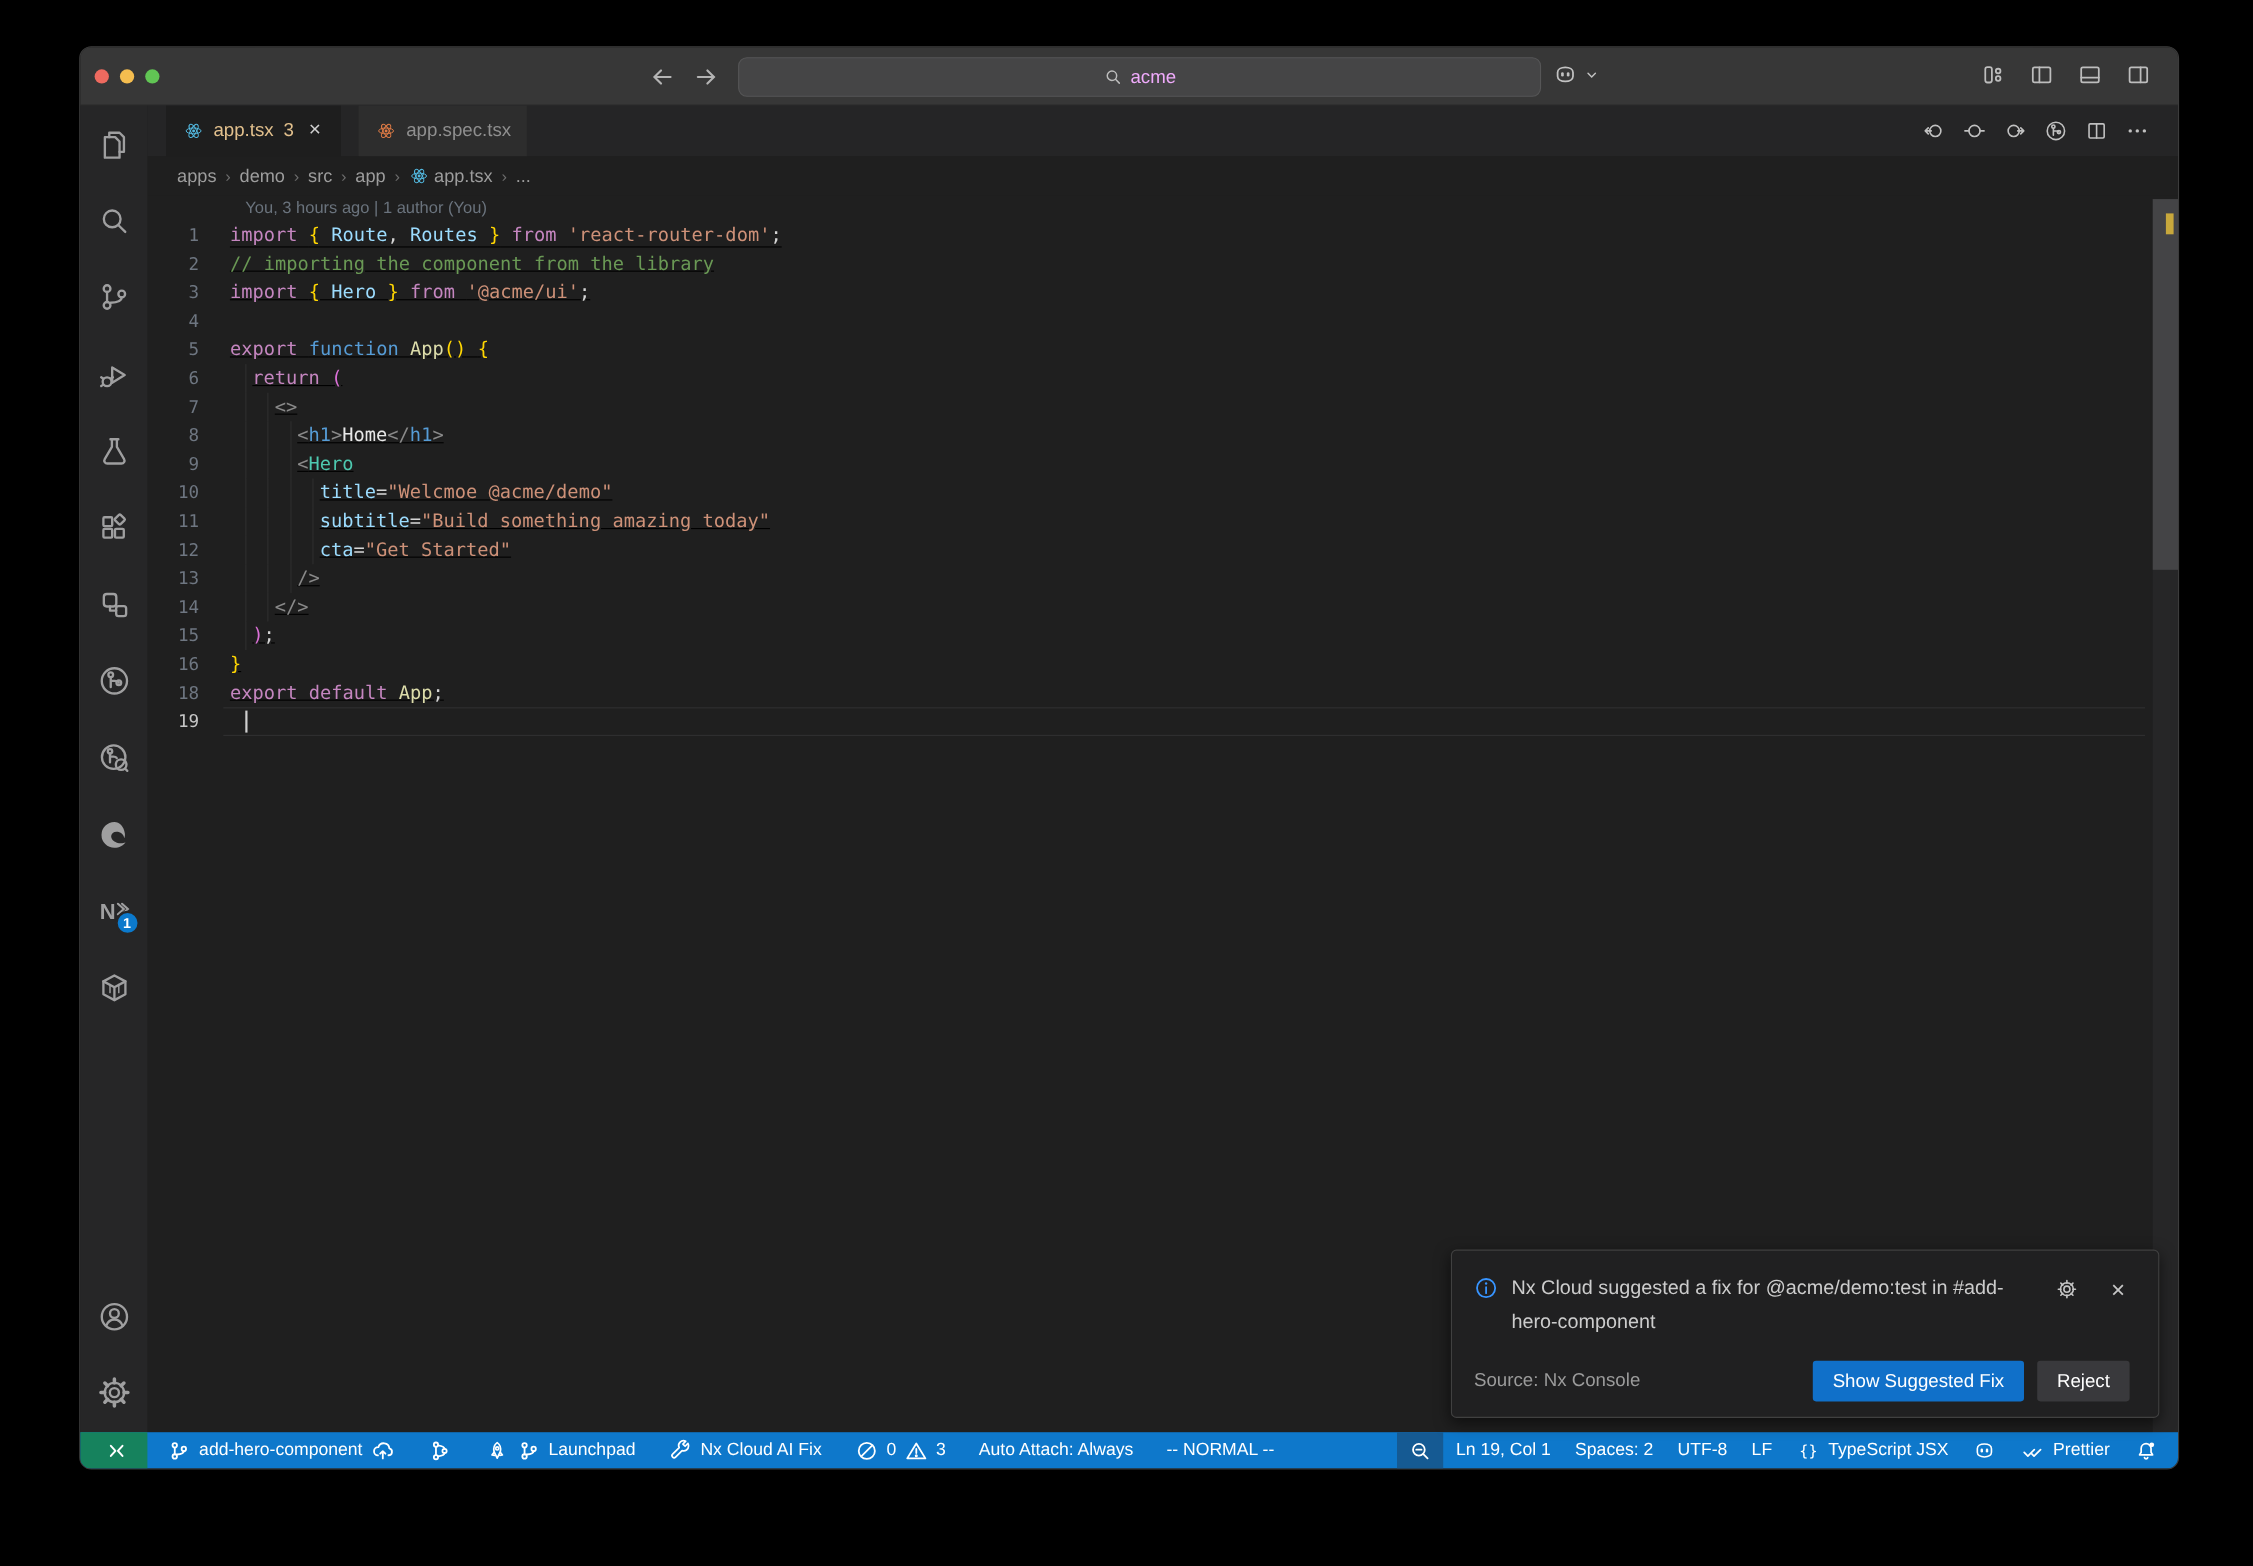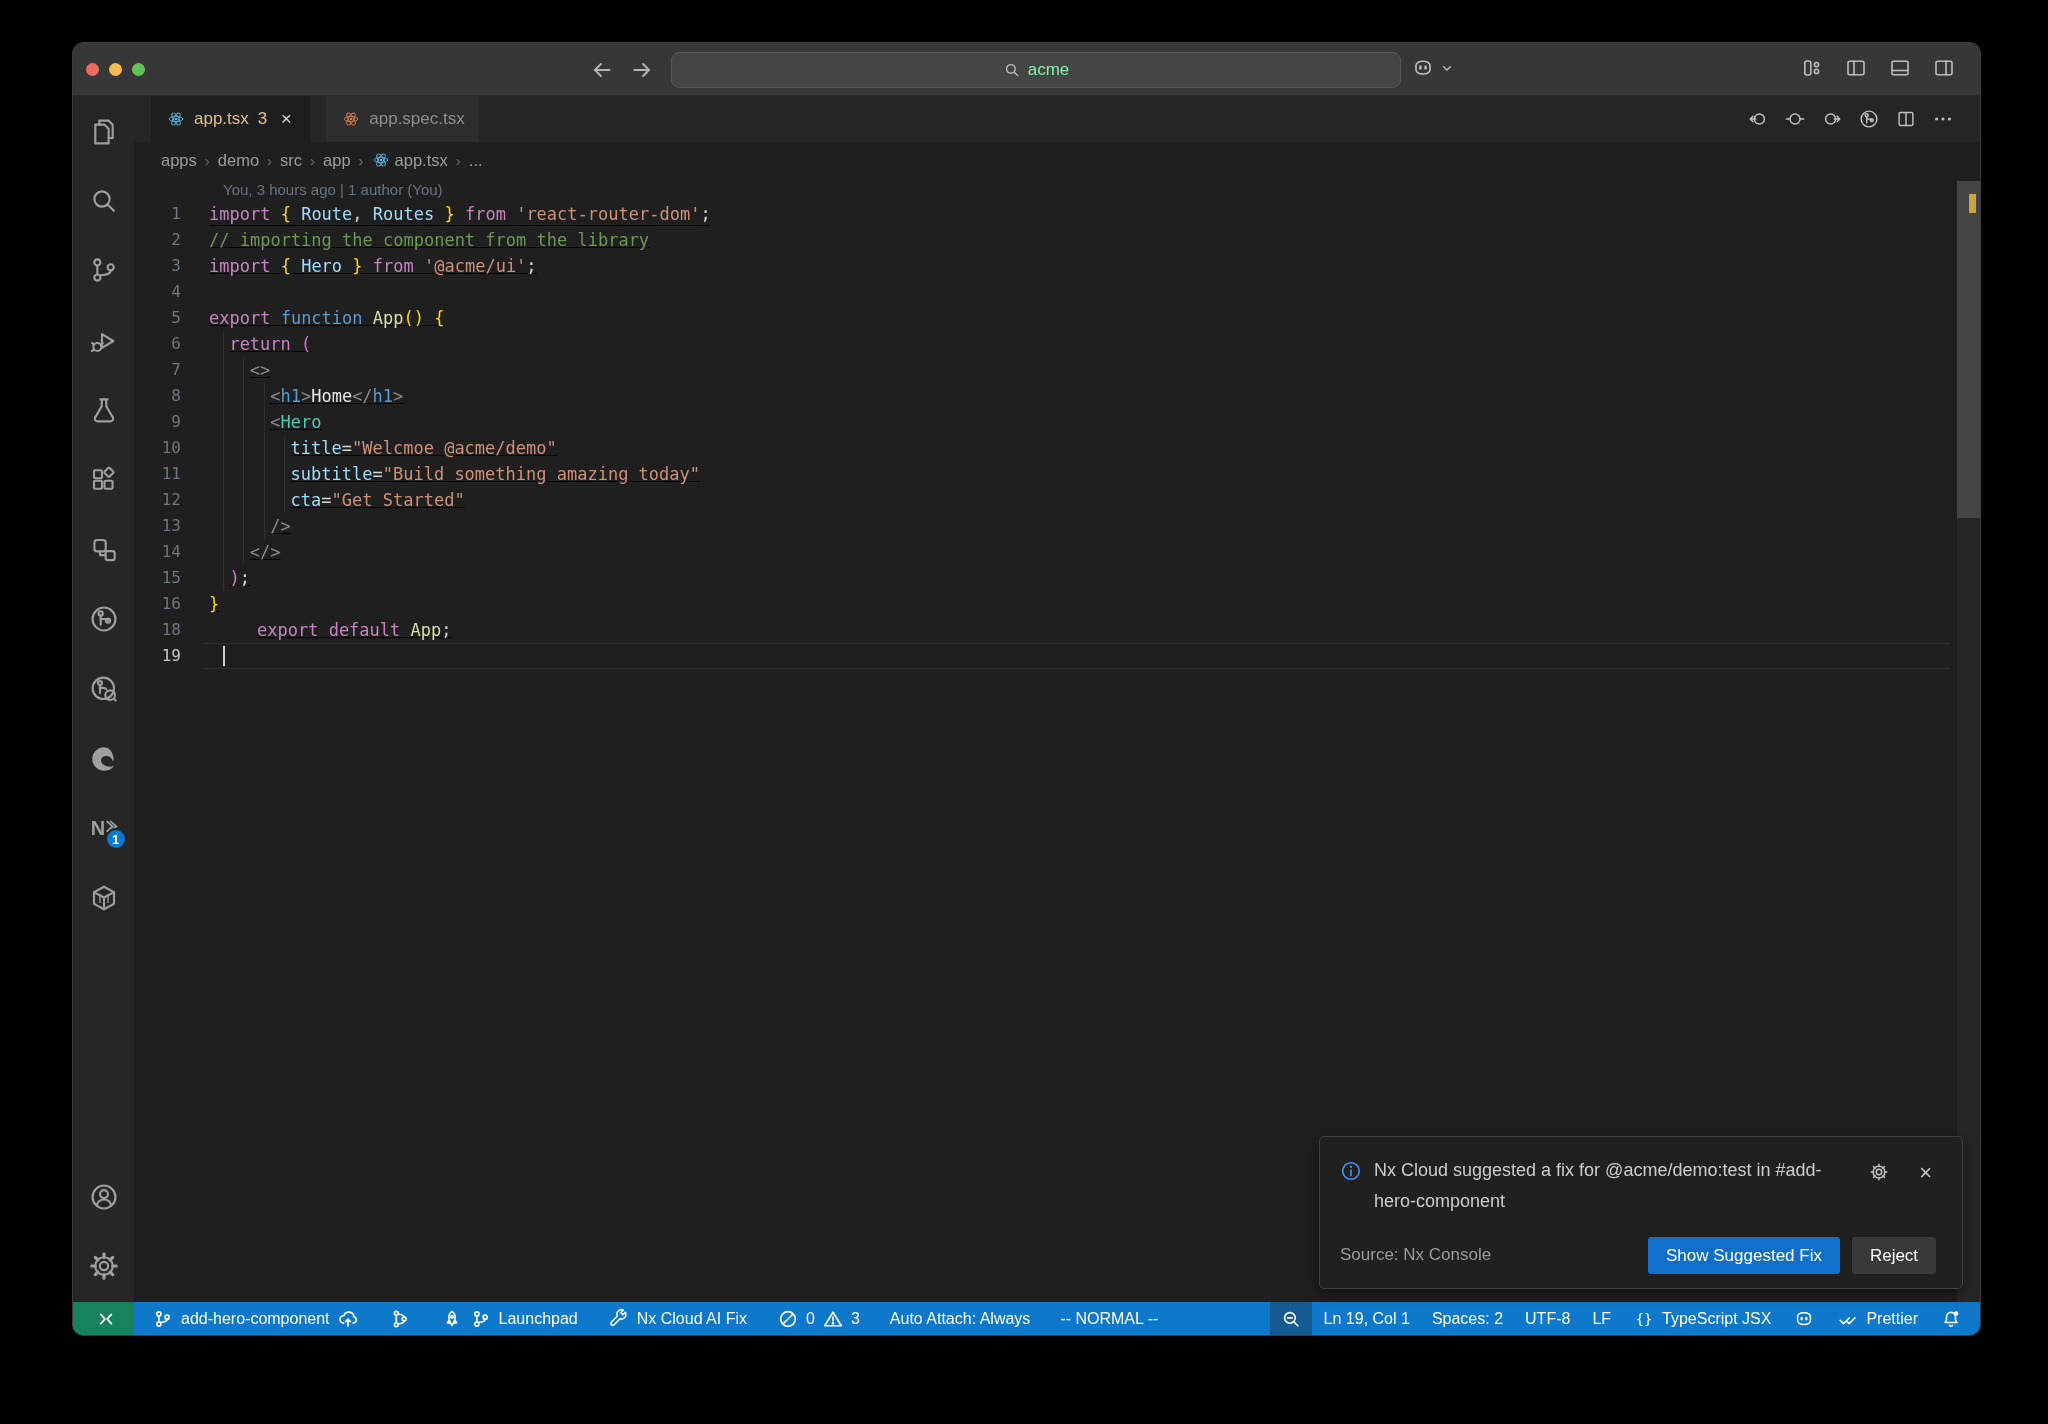--- a/index.html
+++ b/index.html
@@ -4,21 +4,21 @@
 <style>
   * { margin:0; padding:0; box-sizing:border-box; }
   html,body { width:2048px; height:1424px; background:#000; font-family:"Liberation Sans", sans-serif; overflow:hidden; }
   #window { position:absolute; left:72px; top:42px; width:1909px; height:1294px; background:#1f1f1f; border-radius:11px; overflow:hidden; border:1px solid #3c3c3c; box-shadow:0 22px 70px rgba(0,0,0,.7); }
 
   
   #titlebar { position:absolute; left:0; top:0; width:100%; height:53px; background:#373737; border-bottom:1px solid #2a2a2a; }
   .lights { position:absolute; left:13px; top:0; height:53px; display:flex; align-items:center; gap:10px; }
   .light { width:13px; height:13px; border-radius:50%; }
   .nav-arrow { position:absolute; top:14px; width:26px; height:26px; color:#b4b4b4; }
-  #searchbox { position:absolute; left:598px; top:9px; width:730px; height:36px; background:#454546; border:1px solid #565657; border-radius:8px; display:flex; align-items:center; justify-content:center; gap:7px; color:#86efac; font-size:17px; }
+  #searchbox { position:absolute; left:598px; top:9px; width:730px; height:36px; background:#454546; border:1px solid #565657; border-radius:8px; display:flex; align-items:center; justify-content:center; gap:7px; color:#f0abfc; font-size:17px; }
   #searchbox .ic { color:#bdbdbd; }
   #copilot-menu { position:absolute; left:1338px; top:13px; display:flex; align-items:center; gap:4px; color:#c2c2c2; }
   #tb-right { position:absolute; right:24px; top:13px; display:flex; gap:20px; color:#bdbdbd; }
   .ic { display:inline-block; }
   .ic svg { width:100%; height:100%; display:block; }
   .ic24 { width:24px; height:24px; }
   .ic22 { width:22px; height:22px; }
   .ic18 { width:18px; height:18px; }
   .ic16 { width:16px; height:16px; }
 
@@ -281,21 +281,21 @@
         <div class="cl"><span class="num">7</span><span class="guide" style="left: 89px;"></span><span class="guide" style="left: 109.4px;"></span><span class="content" style="padding-left: 40.8px;"><span class="tk-pu">&lt;&gt;</span></span></div>
         <div class="cl"><span class="num">8</span><span class="guide" style="left: 89px;"></span><span class="guide" style="left: 109.4px;"></span><span class="guide" style="left: 129.8px;"></span><span class="content" style="padding-left: 61.2px;"><span class="tk-pu">&lt;</span><span class="tk-tg">h1</span><span class="tk-pu">&gt;</span><span class="tk-tx">Home</span><span class="tk-pu">&lt;/</span><span class="tk-tg">h1</span><span class="tk-pu">&gt;</span></span></div>
         <div class="cl"><span class="num">9</span><span class="guide" style="left: 89px;"></span><span class="guide" style="left: 109.4px;"></span><span class="guide" style="left: 129.8px;"></span><span class="content" style="padding-left: 61.2px;"><span class="tk-pu">&lt;</span><span class="tk-cmp">Hero</span></span></div>
         <div class="cl"><span class="num">10</span><span class="guide" style="left: 89px;"></span><span class="guide" style="left: 109.4px;"></span><span class="guide" style="left: 129.8px;"></span><span class="guide" style="left: 150.2px;"></span><span class="content" style="padding-left: 81.6px;"><span class="tk-at">title</span><span class="tk-wh">=</span><span class="tk-str">"Welcmoe @acme/demo"</span></span></div>
         <div class="cl"><span class="num">11</span><span class="guide" style="left: 89px;"></span><span class="guide" style="left: 109.4px;"></span><span class="guide" style="left: 129.8px;"></span><span class="guide" style="left: 150.2px;"></span><span class="content" style="padding-left: 81.6px;"><span class="tk-at">subtitle</span><span class="tk-wh">=</span><span class="tk-str">"Build something amazing today"</span></span></div>
         <div class="cl"><span class="num">12</span><span class="guide" style="left: 89px;"></span><span class="guide" style="left: 109.4px;"></span><span class="guide" style="left: 129.8px;"></span><span class="guide" style="left: 150.2px;"></span><span class="content" style="padding-left: 81.6px;"><span class="tk-at">cta</span><span class="tk-wh">=</span><span class="tk-str">"Get Started"</span></span></div>
         <div class="cl"><span class="num">13</span><span class="guide" style="left: 89px;"></span><span class="guide" style="left: 109.4px;"></span><span class="guide" style="left: 129.8px;"></span><span class="content" style="padding-left: 61.2px;"><span class="tk-pu">/&gt;</span></span></div>
         <div class="cl"><span class="num">14</span><span class="guide" style="left: 89px;"></span><span class="guide" style="left: 109.4px;"></span><span class="content" style="padding-left: 40.8px;"><span class="tk-pu">&lt;/&gt;</span></span></div>
         <div class="cl"><span class="num">15</span><span class="guide" style="left: 89px;"></span><span class="content" style="padding-left: 20.4px;"><span class="tk-b2">)</span><span class="tk-wh">;</span></span></div>
         <div class="cl"><span class="num">16</span><span class="content" style="padding-left: 0px;"><span class="tk-b1">}</span></span></div>
-        <div class="cl"><span class="num">18</span><span class="content" style="padding-left: 0px; margin-left: 48px;"><span class="tk-kw">export default </span><span class="tk-fn">App</span><span class="tk-wh">;</span></span></div>
+        <div class="cl"><span class="num">18</span><span class="content" style="padding-left: 0px;"><span class="tk-kw">export default </span><span class="tk-fn">App</span><span class="tk-wh">;</span></span></div>
         <div class="cl active"><div class="hl"></div><span class="num">19</span><span class="content" style="padding-left: 0px;"></span><span class="cursor" style="left: 89px;"></span></div>
       </div>
     <div id="scroll-track"></div>
     <div id="scroll-thumb"></div>
     <div id="ruler-warning"></div>
   </div>
 
   <div id="activitybar">
       <div class="ab-item" style="top: 12px;">
         <div class="wrap"><span class="ic " style="width: 32px; height: 32px;"><svg viewBox="0 0 24 24" fill="none" stroke="currentColor" stroke-width="1.6" stroke-linecap="round" stroke-linejoin="round">

